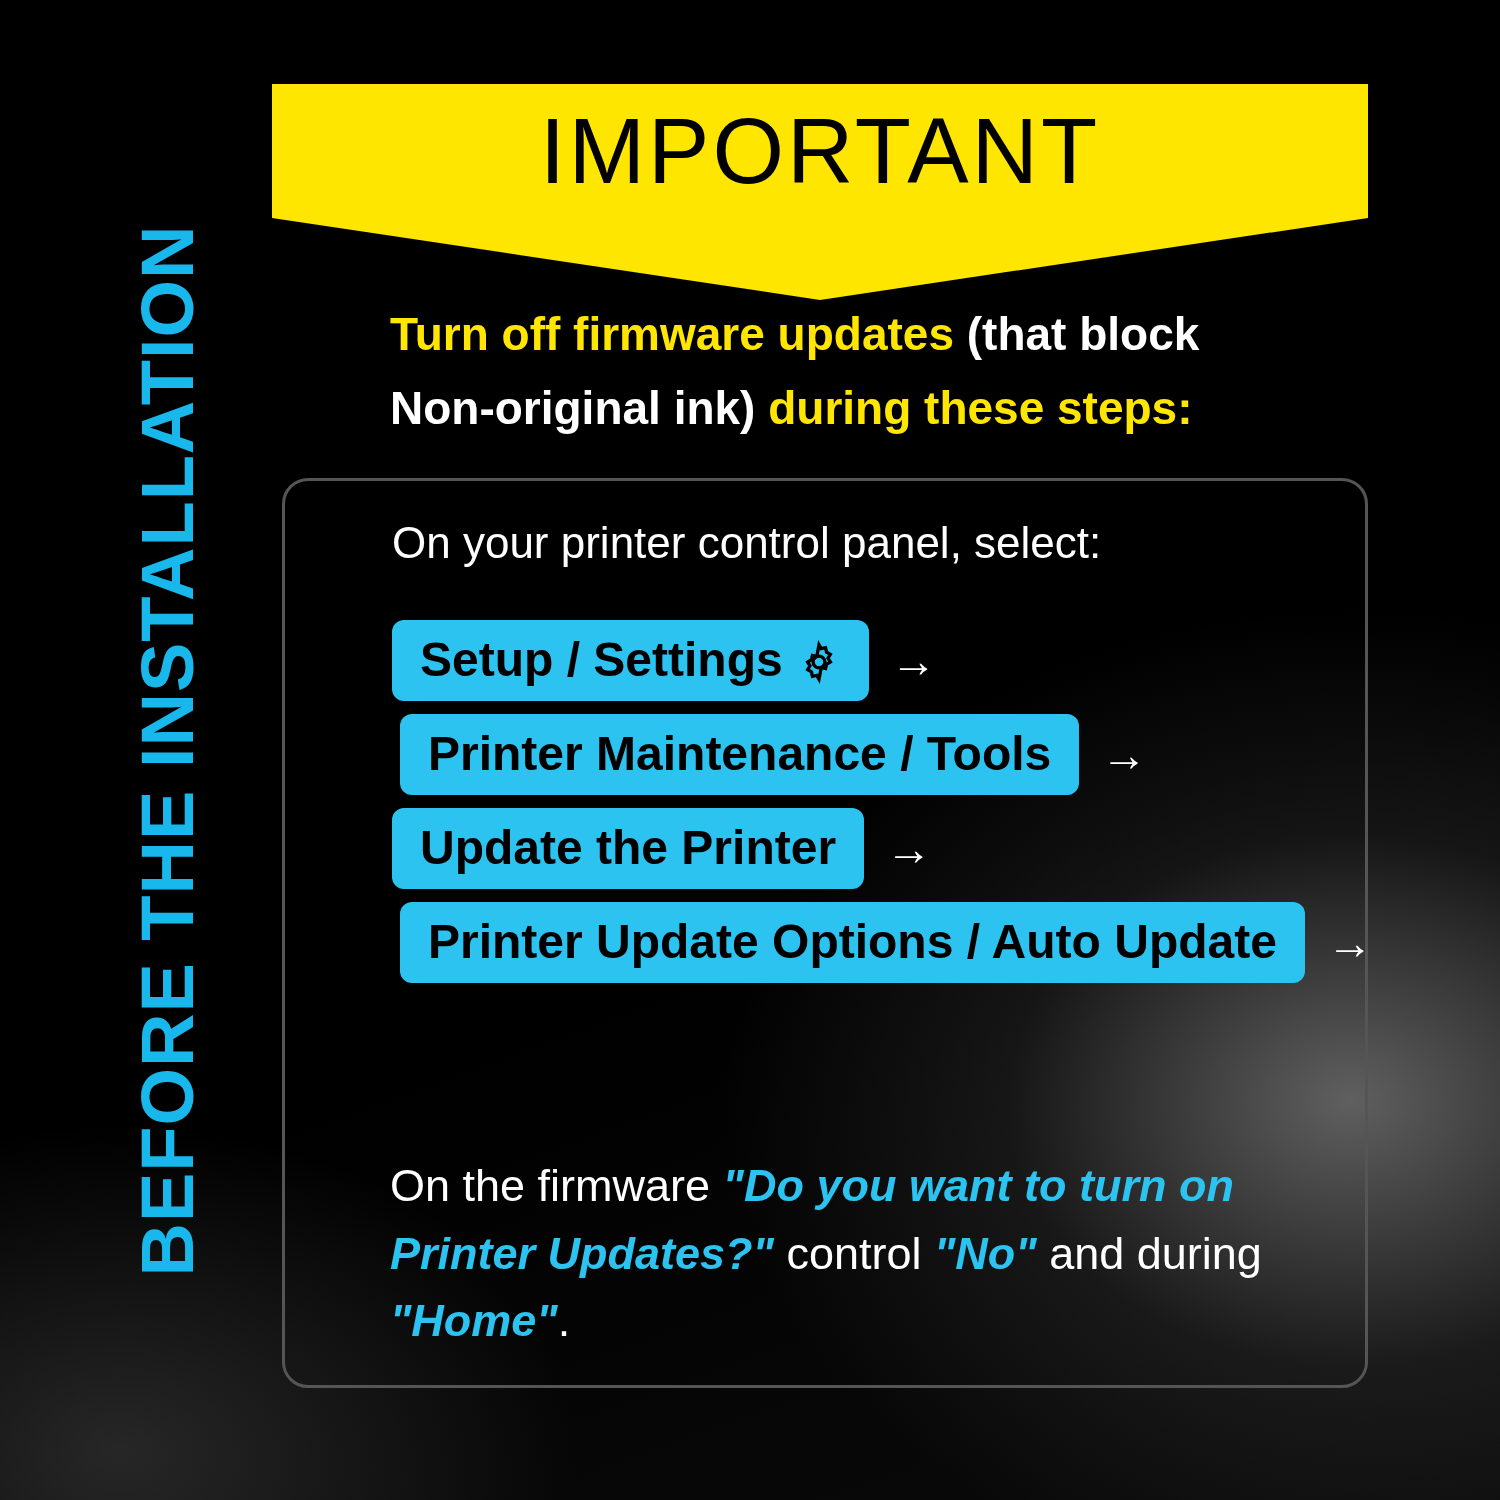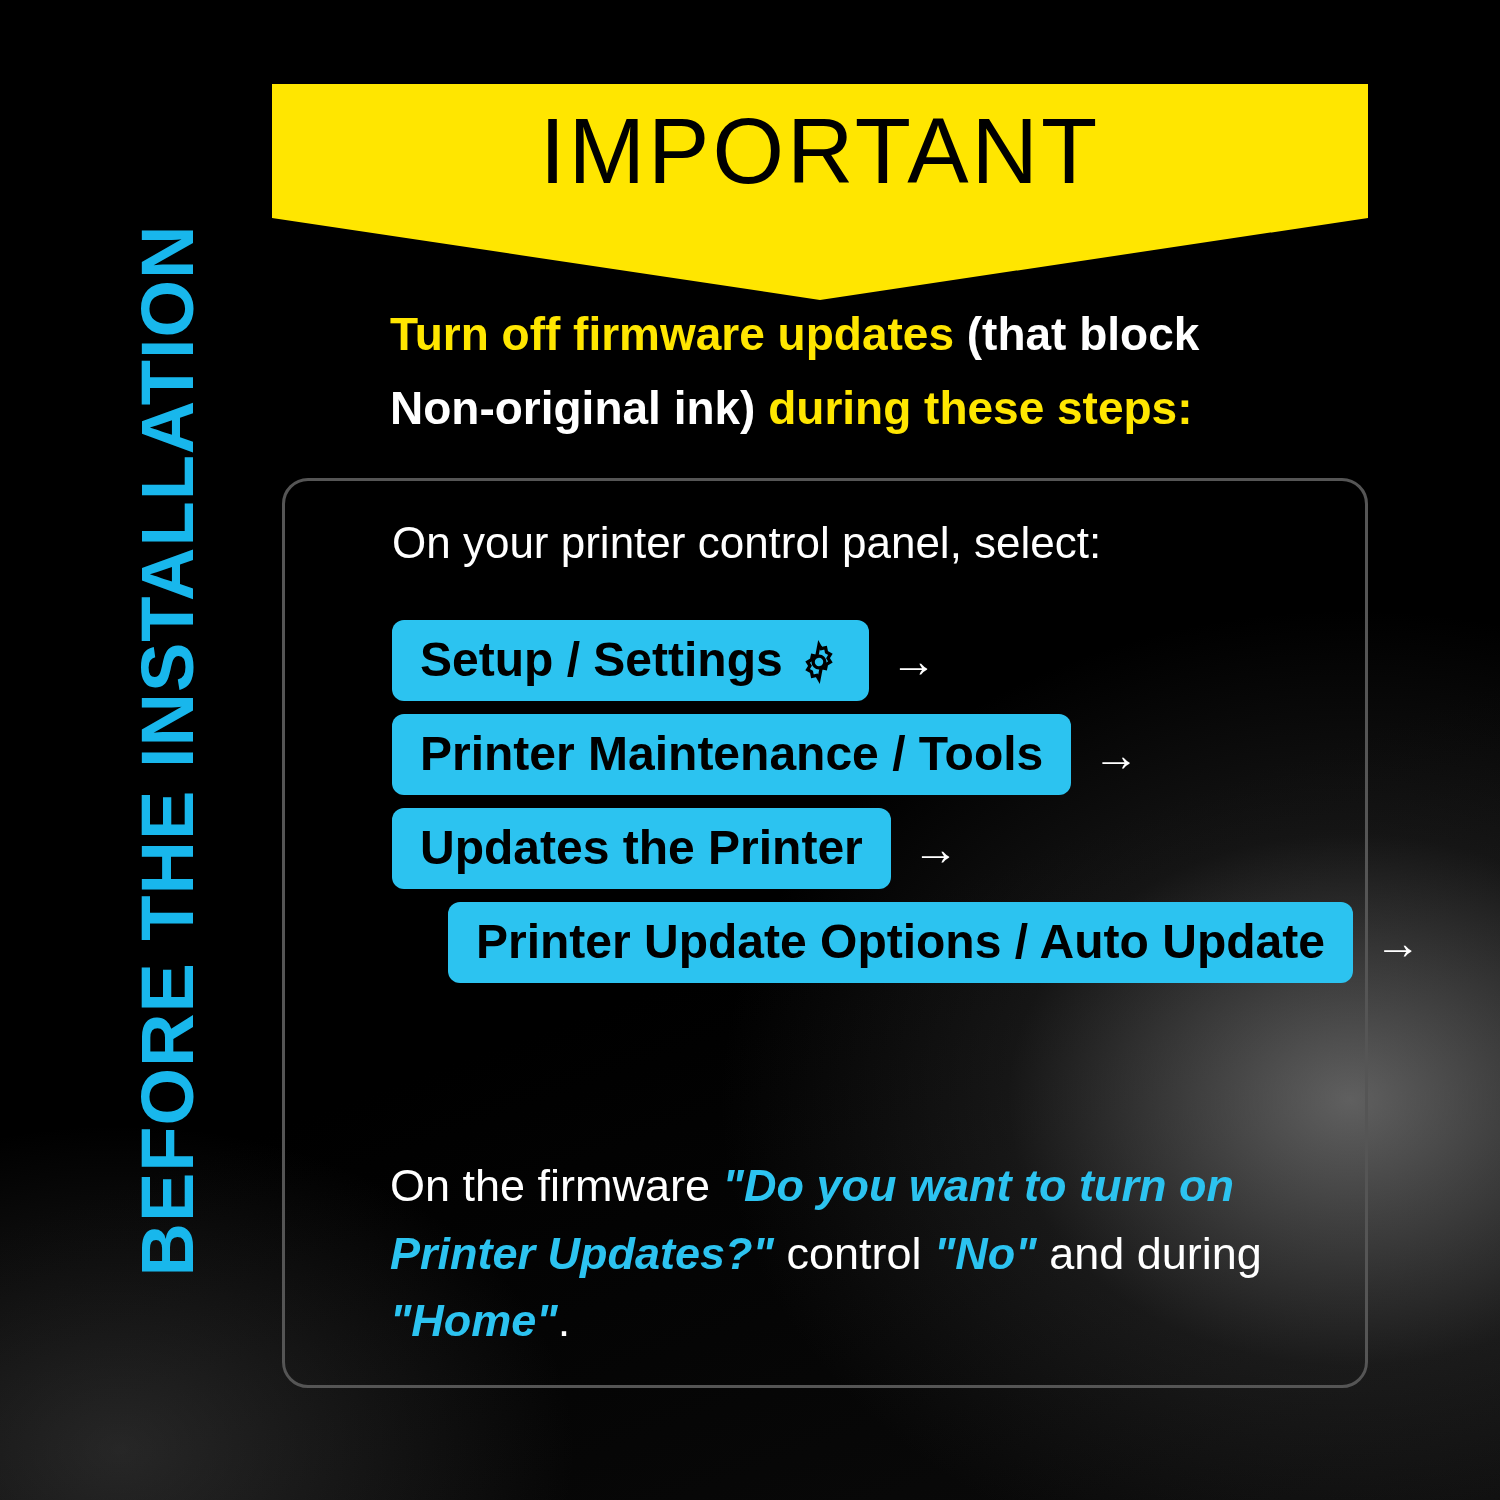--- a/index.html
+++ b/index.html
@@ -136,23 +136,23 @@
     top: 2px;
   }
   .arrow {
     color: #fff;
     font-size: 46px;
     line-height: 1;
     font-weight: bold;
   }
 
   #step1 { left: 392px; top: 620px; }
-  #step2 { left: 392px; top: 714px; justify-content: center; }
+  #step2 { left: 400px; top: 714px; justify-content: center; }
   #step3 { left: 392px; top: 808px; }
-  #step4 { left: 400px; top: 902px; margin-left: 48px; }
+  #step4 { left: 400px; top: 902px; }
   #step5 { left: 398px; top: 996px; }
 
   
   #closing {
     position: absolute;
     left: 390px;
     top: 1152px;
     width: 880px;
     color: #fff;
     font-size: 45px;
@@ -204,21 +204,21 @@
 
   <div class="step-row" id="step2">
     <div class="chip">
       <span>Printer Maintenance / Tools</span>
     </div>
     <div class="arrow">→</div>
   </div>
 
   <div class="step-row" id="step3">
     <div class="chip">
-      <span>Updates the Printer</span>
+      <span>Update the Printer</span>
     </div>
     <div class="arrow">→</div>
   </div>
 
   <div class="step-row" id="step4">
     <div class="chip">
       <span>Printer Update Options / Auto Update</span>
     </div>
     <div class="arrow">→</div>
   </div>

